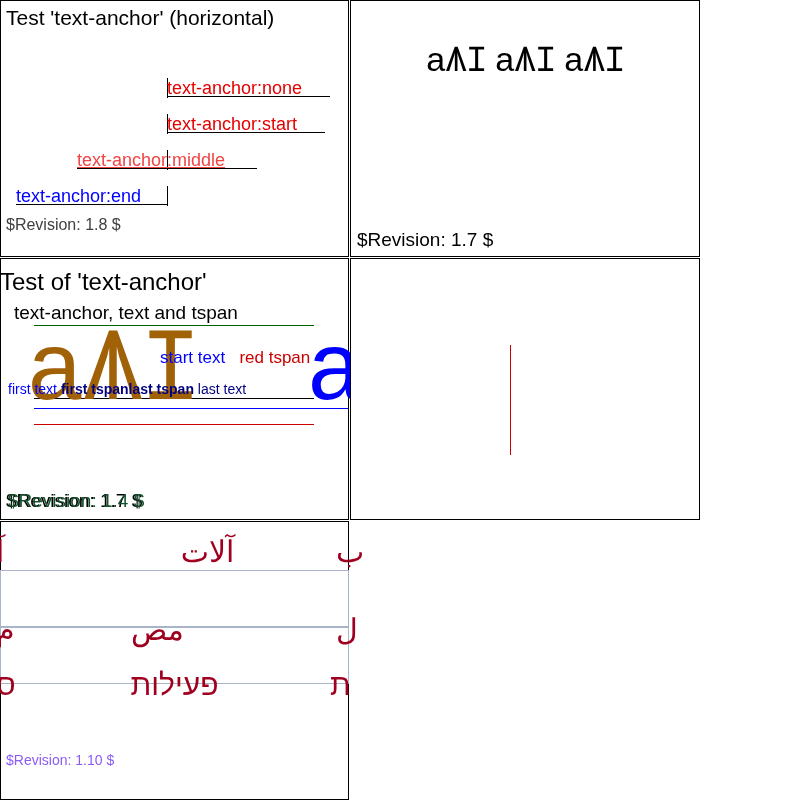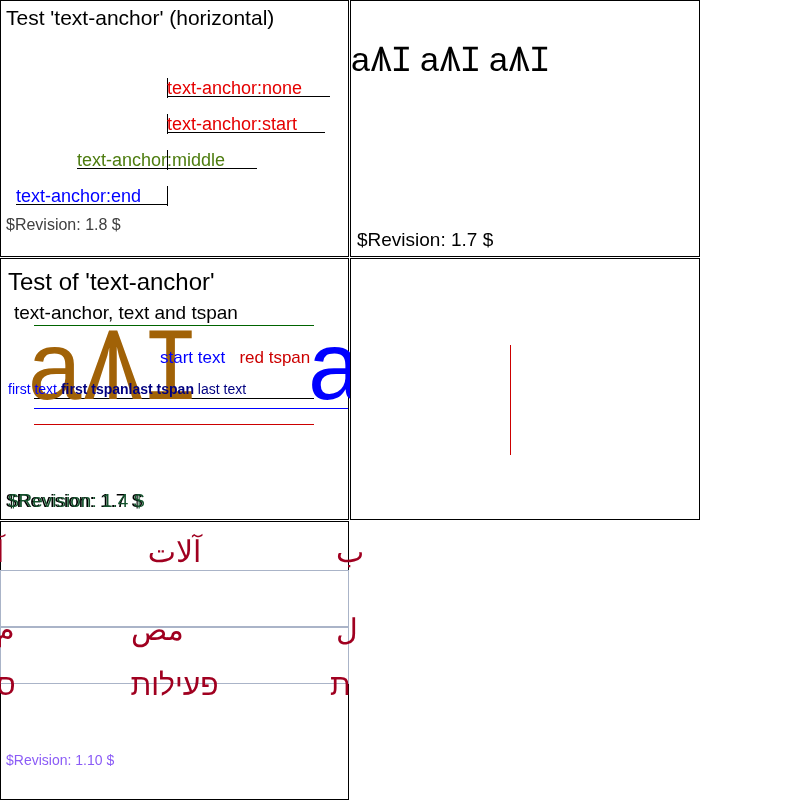--- a/index.html
+++ b/index.html
@@ -57,21 +57,21 @@
     height: 1px;
     background: #000000;
   }
 
   
   #panel-glyphs-row { left: 350px; top: 0; width: 350px; height: 257px; }
   .p2-text {
     position: absolute;
     left: 0; right: 0;
     top: 34px;
-    text-align: left;
+    text-align: center;
     font-size: 34px;
     color: #000000;
     white-space: nowrap;
   }
   .p2-rev {
     position: absolute;
     left: 6px; top: 228px;
     font-size: 19px;
     color: #000000;
   }
@@ -94,21 +94,21 @@
     position: absolute;
     left: 6px; top: 490px;
     font-size: 19px;
     color: #000000;
   }
 
   
   #panel-anchor-tspan { left: 350px; top: 258px; width: 350px; height: 262px; }
   .p4-title {
     position: absolute;
-    left: 8px; top: 268px;
+    left: 0; top: 268px;
     font-size: 24px;
     color: #000000;
     white-space: nowrap;
   }
   .p4-sub {
     position: absolute;
     left: 14px; top: 302px;
     font-size: 19px;
     color: #000000;
     white-space: nowrap;
@@ -152,21 +152,21 @@
   }
   .p5-center { text-align: center; }
   .p5-rev {
     position: absolute;
     left: 6px; top: 752px;
     font-size: 14px;
     color: #8b5cf6;
   }
 
   .red   { color: #e50000; }
-  .green { color: #4d7c0f; }
+  .green { color: #ef4444; text-decoration: underline; }
   .blue  { color: #0000ff; }
   .bold  { font-weight: bold; }
 </style>
 </head>
 <body>
 
 <div class="page">
 
   <div class="panel" id="panel-anchor-horizontal"></div>
 
@@ -224,21 +224,21 @@
   </div>
 
   <div class="p4-rev">$Revision: 1.4 $</div>
 
   <div class="panel" id="panel-bidi"></div>
 
   <div class="p5-box" style="left:0px; top:570px; width:349px; height:57px;"></div>
   <div class="p5-box" style="left:0px; top:627px; width:349px; height:57px;"></div>
 
   <div class="p5-row" style="left:-4px; top:534px;">آ</div>
-  <div class="p5-row p5-center" style="left:0px; width:349px; top:534px;">آلات</div>
+  <div class="p5-row p5-center" style="left:0px; width:349px; top:534px;padding-left:33px;">آلات</div>
   <div class="p5-row" style="left:336px; top:534px;">ب</div>
 
   <div class="p5-row" style="left:-4px; top:612px;">م</div>
   <div class="p5-row p5-center" style="left:0px; width:315px; top:612px;">مص</div>
   <div class="p5-row" style="left:336px; top:612px;">ل</div>
 
   <div class="p5-row" style="left:-4px; top:668px;">ס</div>
   <div class="p5-row p5-center" style="left:0px; width:349px; top:668px;">פעילות</div>
   <div class="p5-row" style="left:330px; top:668px;">ת</div>
 

